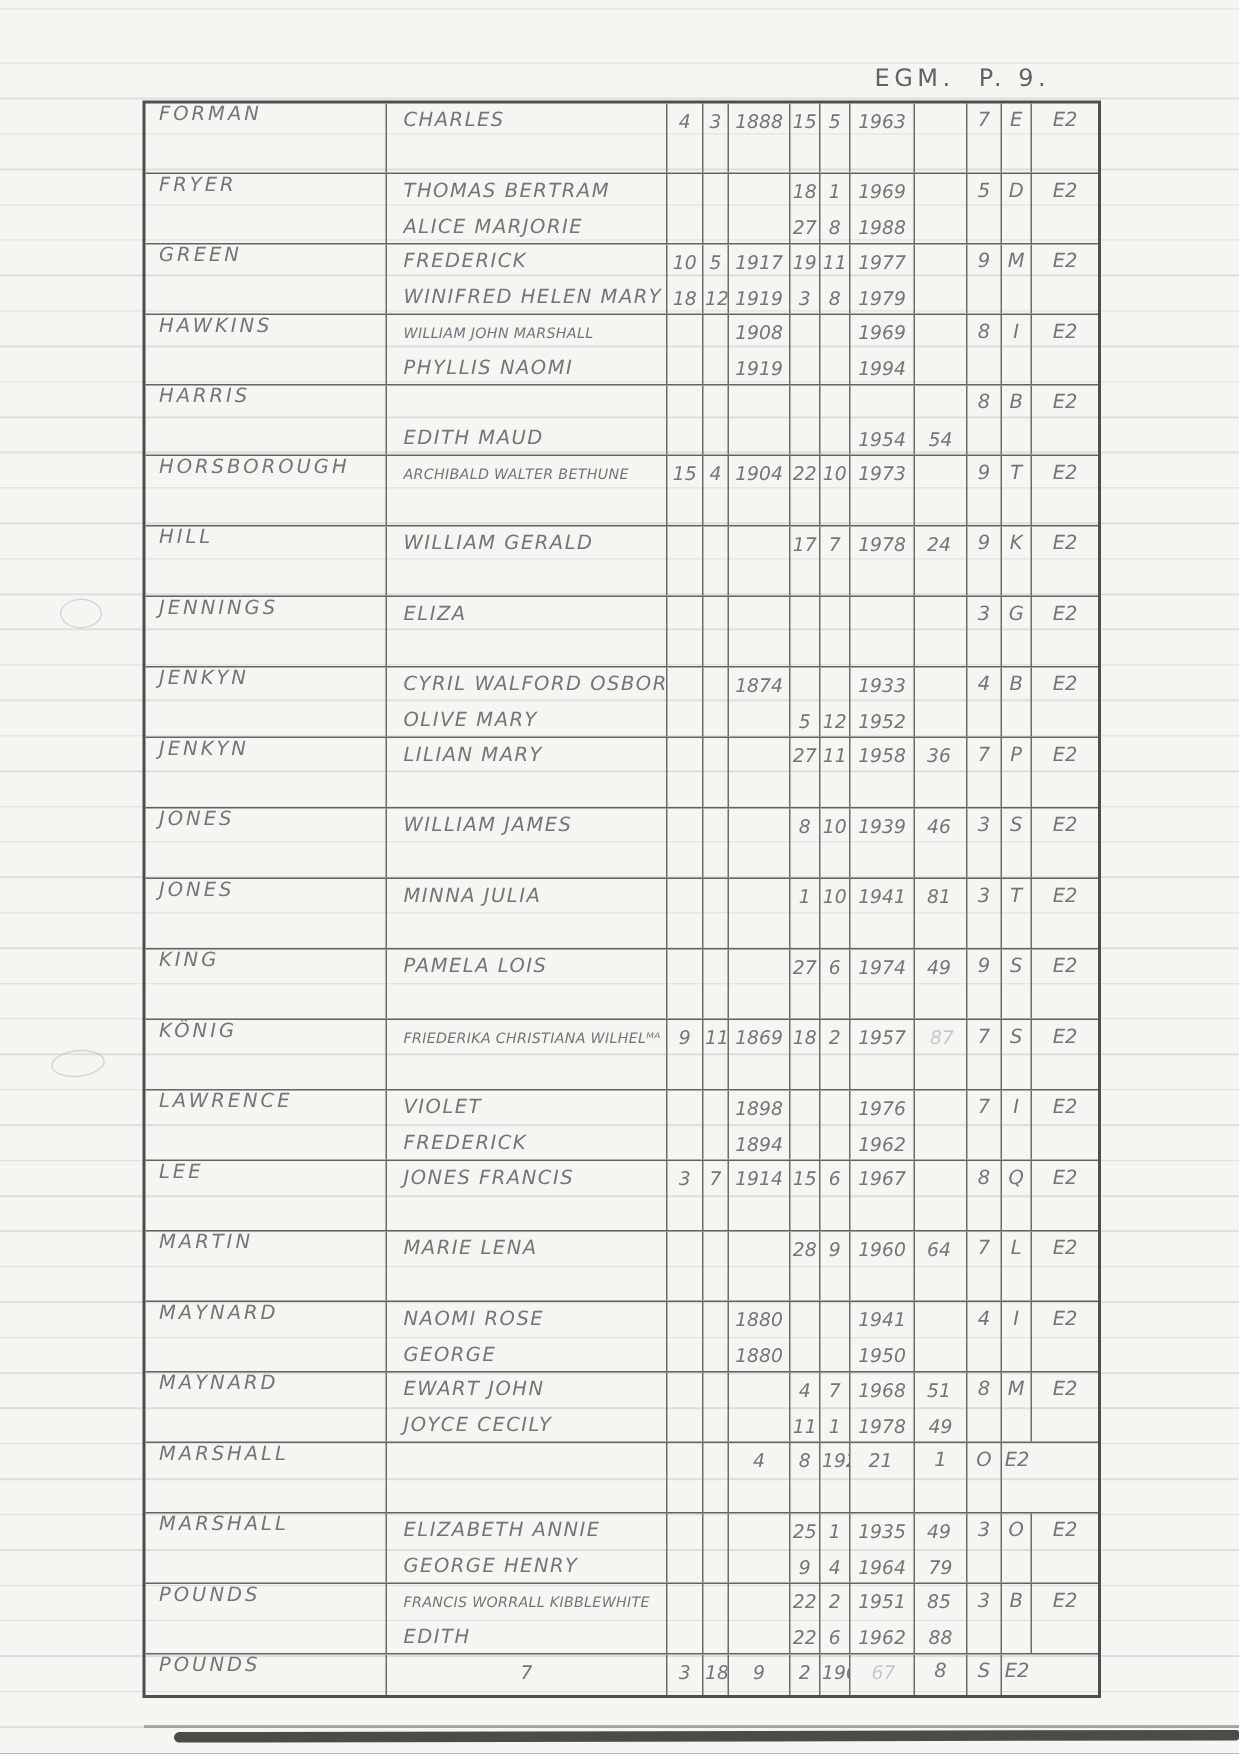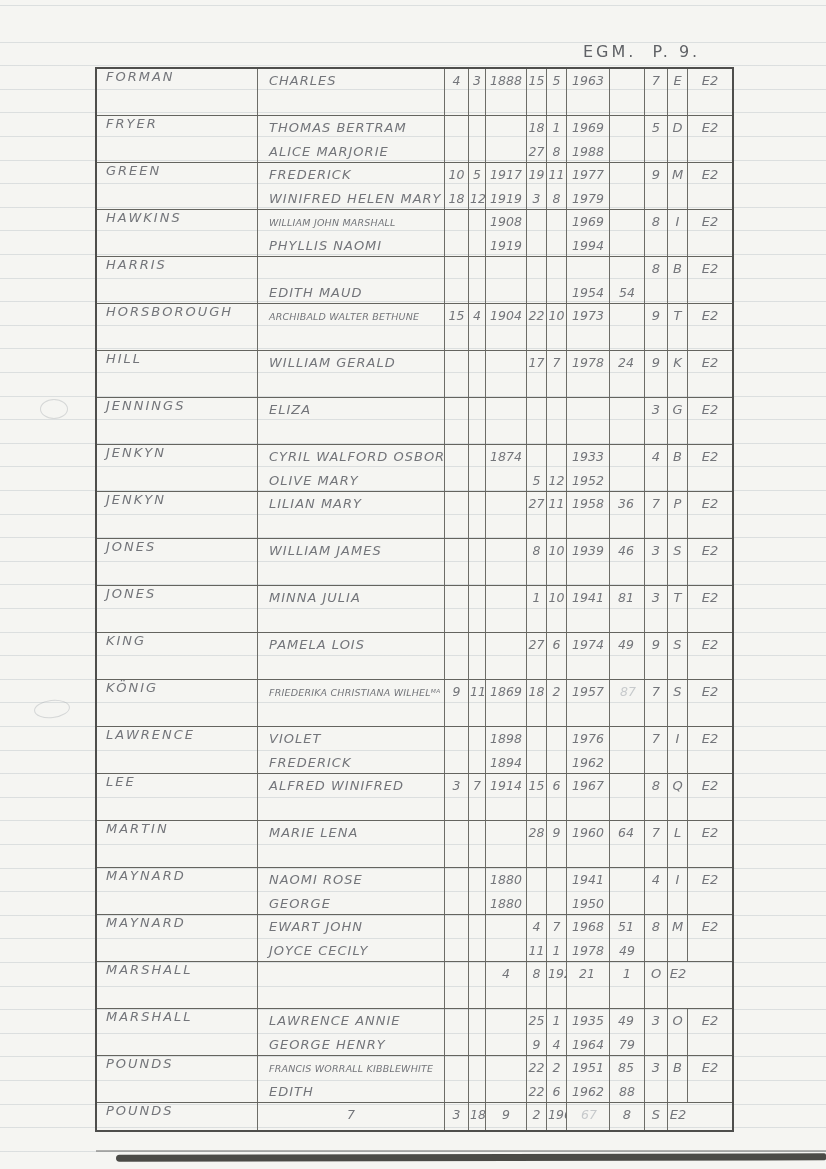--- a/index.html
+++ b/index.html
@@ -812,21 +812,21 @@
     <div class="c n span2">
       <span>E2</span>
     </div>
   </div>
 
   <div class="entry">
     <div class="c surname">
       <span>LEE</span>
     </div>
     <div class="c names">
-      <div class="sub"><span>ALFRED WINIFRED</span></div>
+      <div class="sub"><span>JONES FRANCIS</span></div>
       <div class="sub"><span></span></div>
     </div>
     <div class="c n">
       <div class="sub">3</div>
       <div class="sub"></div>
     </div>
     <div class="c n">
       <div class="sub">7</div>
       <div class="sub"></div>
     </div>
@@ -1053,21 +1053,21 @@
     <div class="c n span2">
       <span>E2</span>
     </div>
   </div>
 
   <div class="entry">
     <div class="c surname">
       <span>MARSHALL</span>
     </div>
     <div class="c names">
-      <div class="sub"><span>LAWRENCE ANNIE</span></div>
+      <div class="sub"><span>ELIZABETH ANNIE</span></div>
       <div class="sub"><span>GEORGE HENRY</span></div>
     </div>
     <div class="c n">
       <div class="sub"></div>
       <div class="sub"></div>
     </div>
     <div class="c n">
       <div class="sub"></div>
       <div class="sub"></div>
     </div>

